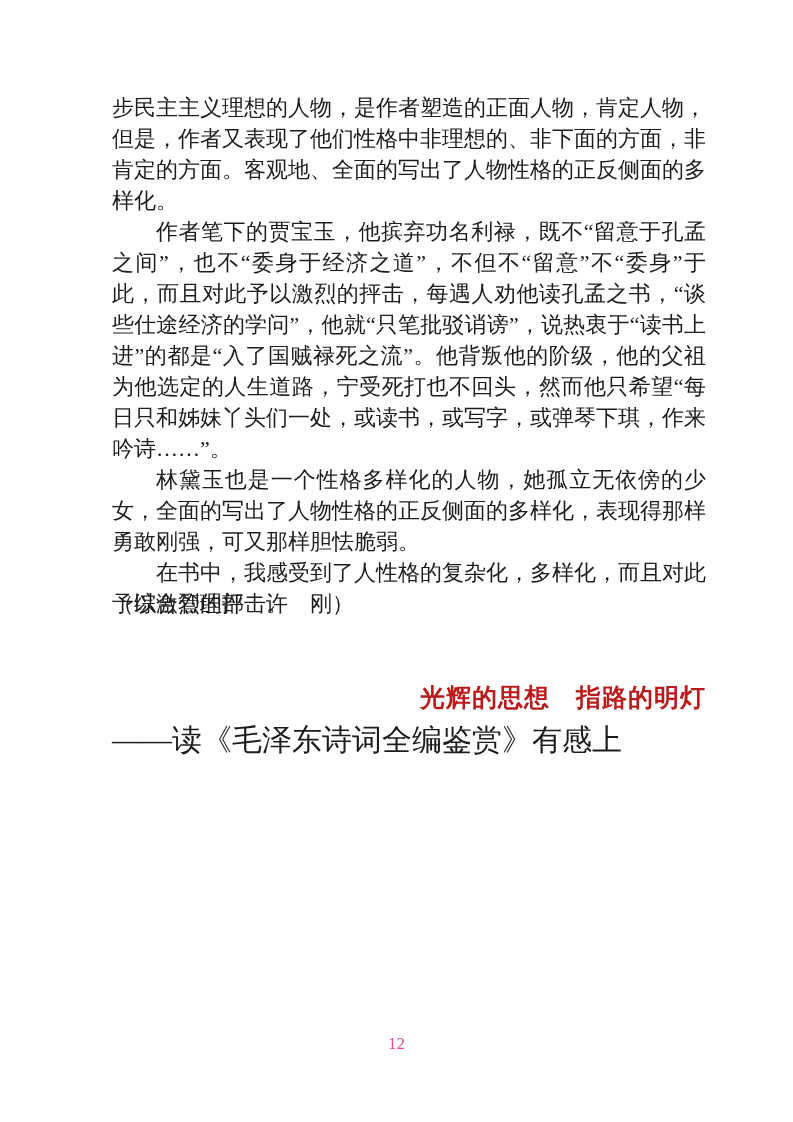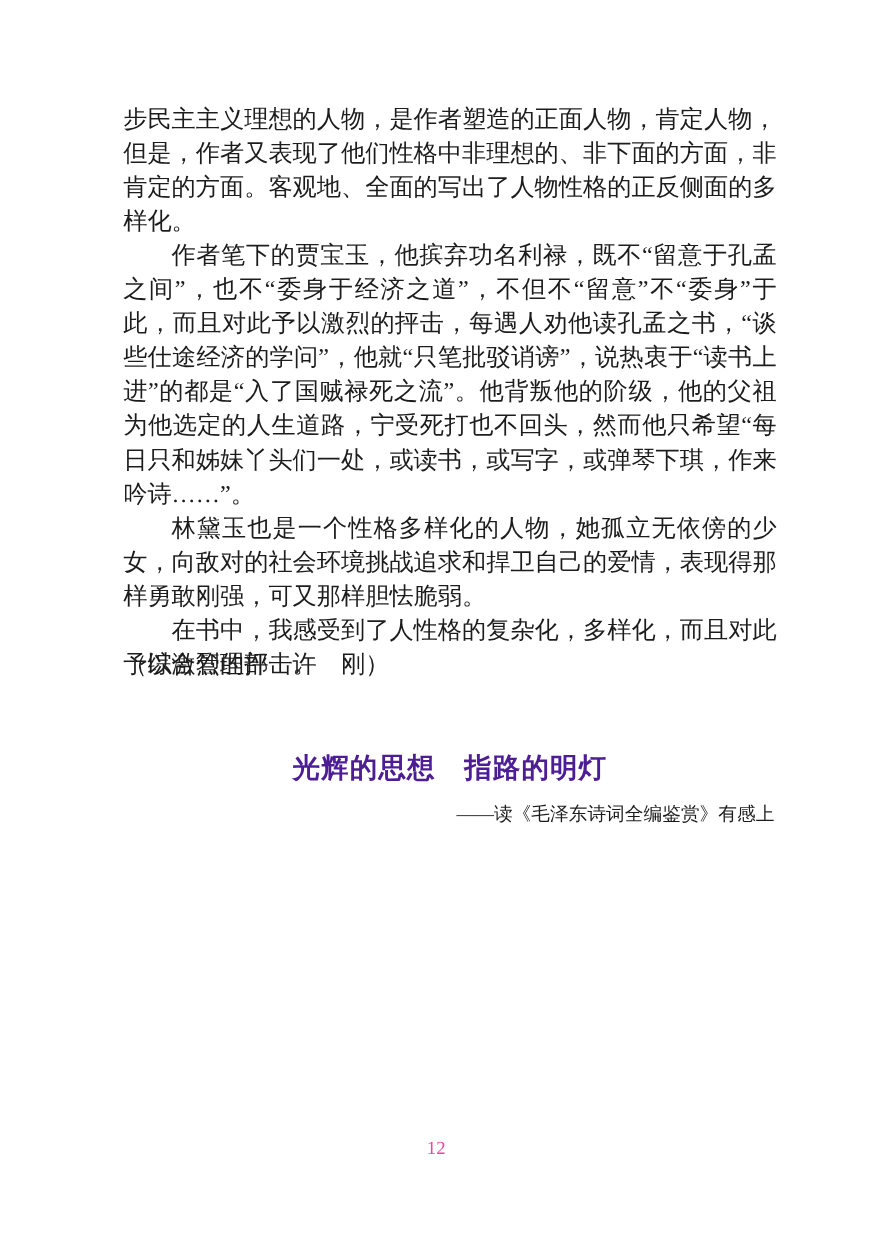--- a/index.html
+++ b/index.html
@@ -36,29 +36,28 @@
     font-size: 22px;
     line-height: 31px;
     text-align: left;
     margin-top: -31px;
     padding-right: 30px;
   }
   .article-title {
     font-family: "Liberation Sans", "DejaVu Sans", sans-serif;
     font-size: 25px;
     font-weight: bold;
-    text-align: center;
-    color: #4c1d95;
+    text-align: right;
+    color: #b91c1c;
     margin: 62px 0 0 0;
     letter-spacing: 1px;
   }
   .article-subtitle {
-    font-size: 17px;
+    font-size: 30px;
     line-height: 31px;
-    text-align: right;
     margin-top: 10px;
     padding-right: 2px;
   }
   .mao-par {
     margin-top: 34px;
     line-height: 33px;
   }
   .page-number {
     position: absolute;
     top: 1034px;
@@ -71,21 +70,21 @@
   }
 </style>
 </head>
 <body>
 
 <div class="doc">
 
   <section>
     <p class="body-par no-indent">步民主主义理想的人物，是作者塑造的正面人物，肯定人物，但是，作者又表现了他们性格中非理想的、非下面的方面，非肯定的方面。客观地、全面的写出了人物性格的正反侧面的多样化。</p>
     <p class="body-par">作者笔下的贾宝玉，他摈弃功名利禄，既不“留意于孔孟之间”，也不“委身于经济之道”，不但不“留意”不“委身”于此，而且对此予以激烈的抨击，每遇人劝他读孔孟之书，“谈些仕途经济的学问”，他就“只笔批驳诮谤”，说热衷于“读书上进”的都是“入了国贼禄死之流”。他背叛他的阶级，他的父祖为他选定的人生道路，宁受死打也不回头，然而他只希望“每日只和姊妹丫头们一处，或读书，或写字，或弹琴下琪，作来吟诗……”。</p>
-    <p class="body-par">林黛玉也是一个性格多样化的人物，她孤立无依傍的少女，向敌对的社会环境挑战追求和捍卫自己的爱情，表现得那样勇敢刚强，可又那样胆怯脆弱。</p>
+    <p class="body-par">林黛玉也是一个性格多样化的人物，她孤立无依傍的少女，全面的写出了人物性格的正反侧面的多样化，表现得那样勇敢刚强，可又那样胆怯脆弱。</p>
     <p class="body-par">在书中，我感受到了人性格的复杂化，多样化，而且对此予以激烈的抨击。</p>
     <div class="attribution">（综合管理部　许　刚）</div>
   </section>
 
   <section>
     <h1 class="article-title">光辉的思想　指路的明灯</h1>
     <div class="article-subtitle">——读《毛泽东诗词全编鉴赏》有感上</div>
   </section>
 
 </div>

